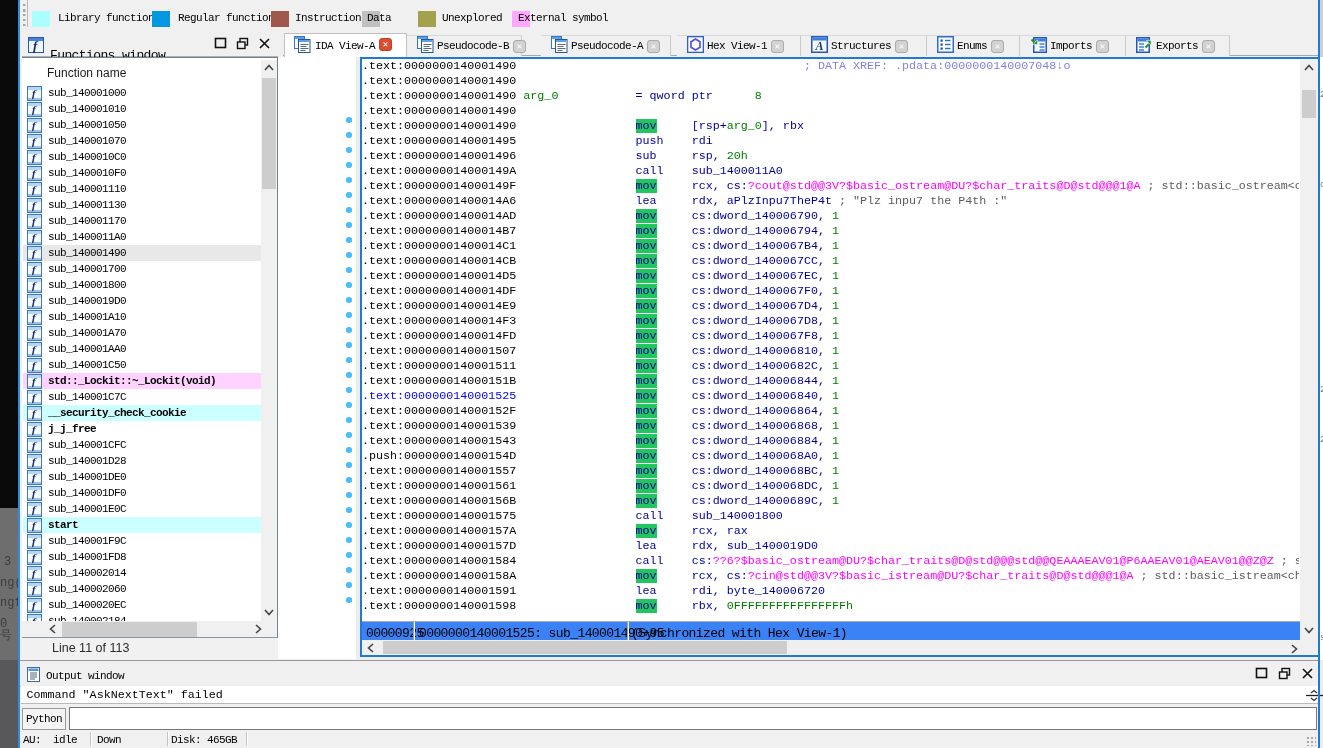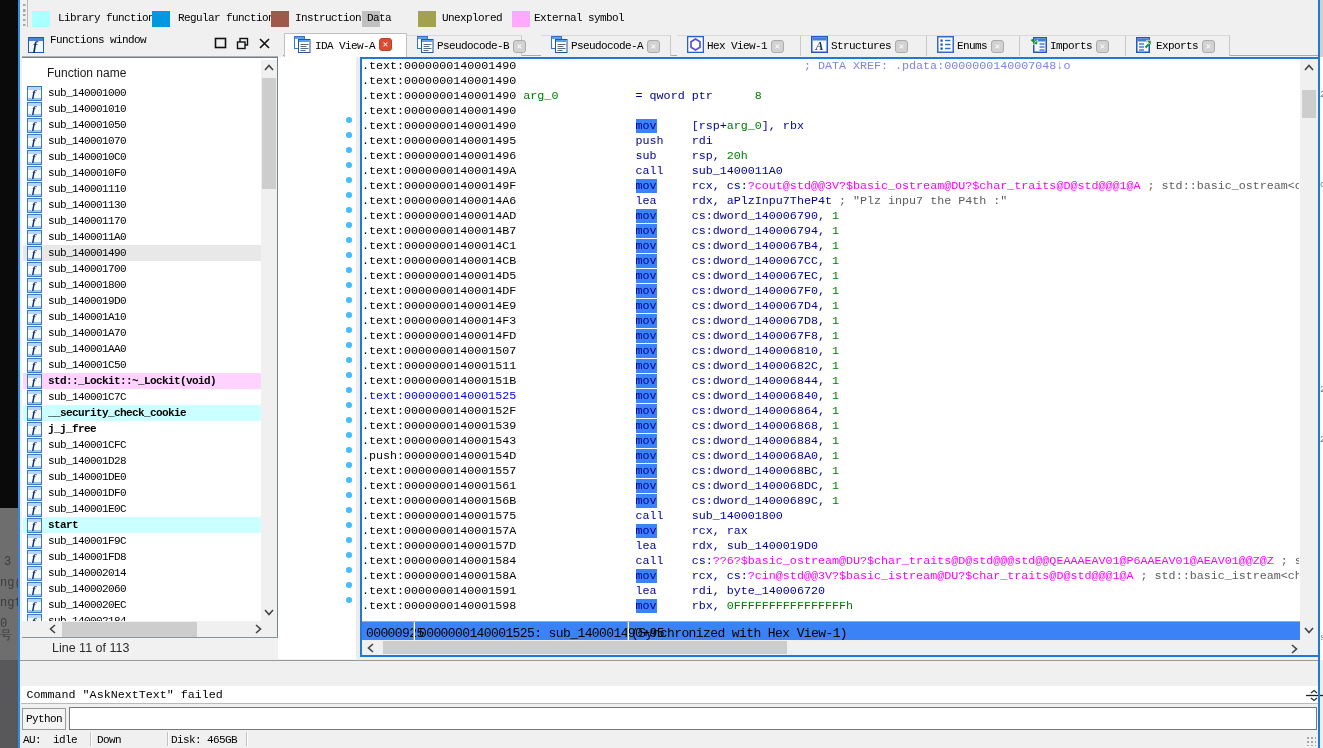--- a/index.html
+++ b/index.html
@@ -15,21 +15,21 @@
 .grip{position:absolute;left:3px;top:0px;width:6.5px;height:27px;background:#f0f0f0;
   border-right:1px solid #b9b9b9;
   background-image:repeating-linear-gradient(180deg,transparent 0 2.5px,#a8a8a8 2.5px 4.5px,transparent 4.5px 5px);
   background-size:2.5px 100%;background-position:1.5px 2px;background-repeat:no-repeat}
 .lsq{position:absolute;top:11px;width:18px;height:16px}
 .llb{position:absolute;top:12px;font-size:11px;letter-spacing:-0.6px;color:#000}
 
 #fpanel{position:absolute;left:18px;top:33px;width:260px;height:627px;background:#f0f0f0}
 #ftitle{position:absolute;left:4px;top:0;width:256px;height:24px;background:#f0f0f0;
   border-bottom:1px solid #b0b0b0}
-#ftitle .tt{position:absolute;left:28px;top:1px;font-size:11px;letter-spacing:-0.6px}
+#ftitle .tt{position:absolute;left:28px;top:15px;font-size:13px;letter-spacing:-0.6px}
 #flist{position:absolute;left:4px;top:24px;width:256px;height:580px;background:#fff;border-top:1.5px solid #75828c;border-right:1.5px solid #75828c;box-sizing:border-box}
 #fhead{position:absolute;left:1px;top:2px;width:236px;height:24px;background:#fff;
   font-family:"Liberation Sans",sans-serif;font-size:12px;color:#1a1a1a}
 #fhead span{position:absolute;left:24px;top:6px}
 .row{position:absolute;left:1px;height:16px;width:238px;background:#fff;white-space:nowrap}
 .row.sel{background:#e8e8e8}
 .row.pink{background:#ffd2ff}
 .row.cyan{background:#ccffff}
 .row.b .fn{font-weight:bold}
 .fn{position:absolute;left:25px;top:2px;font-size:11px;letter-spacing:-0.6px;color:#000}
@@ -67,21 +67,21 @@
   text-align:center;font-size:9px;font-weight:bold;line-height:13px;color:#fff}
 .xr{background:#dc4c32;border:1.5px solid #c04028}
 .xg{background:#d2d2d2;border:1.5px solid #ababab}
 
 #pane{position:absolute;left:360px;top:57px;width:960px;height:600px;
   border:2px solid #1e7ad2;background:#fff}
 #listing{position:absolute;left:0px;top:0px;width:937px;height:560px;overflow:hidden;background:#fff}
 #listing pre{font-family:"Liberation Mono",monospace;font-size:11.7px;line-height:15px;color:#010101}
 .ad{color:#010101}.ca{color:#0000ee}.k{color:#000098}.g{color:#007d00}
 .m{color:#ff00ff}.c{color:#5c5c5c}.x{color:#8080ea}
-.hl{color:#000098;background:#3b82f6}
+.hl{color:#000098;background:#22c55e}
 #pvsb{left:938px;top:0;width:18px;height:581px}
 #pstat{position:absolute;left:0px;top:562px;width:938px;height:19px;background:#3b82f6;
   border-top:1px solid #ababab;font-size:13px;letter-spacing:-0.6px;color:#000}
 #pstat .s1{position:absolute;left:4px;top:4px}
 #pstat .s2{position:absolute;left:57px;top:4px}
 #pstat .s3{position:absolute;left:269px;top:4px}
 #pstat .d1,#pstat .d2{position:absolute;top:0;width:1px;height:19px;background:#9f9f9f;
   box-shadow:1px 0 0 #fdfdfd}
 #pstat .d1{left:51px}#pstat .d2{left:265px}
 #phsb{left:0;top:581px;width:938px;height:15px}
@@ -124,21 +124,21 @@
     <span class="llb" style="left:40px">Library function</span>
   <div class="lsq" style="left:134px;background:#0099e1"></div>
     <span class="llb" style="left:160px">Regular function</span>
   <div class="lsq" style="left:253px;background:#a0584a"></div>
     <span class="llb" style="left:277px">Instruction</span>
   <div class="lsq" style="left:344px;background:#c0c0c0"></div>
     <span class="llb" style="left:349px">Data</span>
   <div class="lsq" style="left:400px;background:#a2a24e"></div>
     <span class="llb" style="left:424px">Unexplored</span>
   <div class="lsq" style="left:494px;background:#ffa8ff"></div>
-    <span class="llb" style="left:516px">External symbol</span>
+    <span class="llb" style="left:500px">External symbol</span>
 </div>
 
 <div id="fpanel">
   <div id="ftitle">
     <span class="fic2">
         <i>f</i>
       </span>
     <span class="tt">Functions window</span>
     <svg class="wbtn" style="right:51px" viewBox="0 0 13 13">
         <rect x="1.5" y="1.5" width="10" height="9" fill="none" stroke="#111" stroke-width="1.6"></rect>
@@ -592,20 +592,41 @@
   <div style="position:absolute;left:0;top:0;width:3px;height:57px;background:#d0d0d0"></div>
   <div style="position:absolute;left:0;top:660px;width:3px;height:88px;background:#ededed"></div>
   <div style="position:absolute;left:0;top:90px;font-size:9px;color:#777">2</div>
   <div style="position:absolute;left:0;top:180px;font-size:9px;color:#777">c</div>
   <div style="position:absolute;left:0;top:385px;font-size:9px;color:#777">2</div>
   <div style="position:absolute;left:0;top:435px;font-size:9px;color:#777">2</div>
   <div style="position:absolute;left:0;top:633px;font-size:9px;color:#777">s</div>
 </div>
 
 <div id="owin">
+  <div id="otitle">
+    <span style="position:absolute;left:8px;top:4px"><svg width="15" height="15" viewBox="0 0 15 15">
+          <rect x="1.5" y="0.5" width="12" height="14" fill="#ffffff" stroke="#456a8a"></rect>
+          <rect x="2.5" y="1.5" width="10" height="2.5" fill="#4a97e4"></rect>
+          <line x1="4" y1="6" x2="11" y2="6" stroke="#567" stroke-width="1"></line>
+          <line x1="4" y1="8" x2="11" y2="8" stroke="#567" stroke-width="1"></line>
+          <line x1="4" y1="10" x2="11" y2="10" stroke="#567" stroke-width="1"></line>
+          <line x1="4" y1="12" x2="9" y2="12" stroke="#567" stroke-width="1"></line>
+        </svg></span>
+    <span class="tt">Output window</span>
+    <svg class="wbtn" style="left:1237px" viewBox="0 0 13 13">
+        <rect x="1.5" y="1.5" width="10" height="9" fill="none" stroke="#111" stroke-width="1.6"></rect>
+      </svg>
+    <svg class="wbtn" style="left:1260px" viewBox="0 0 13 13">
+        <rect x="4" y="1.5" width="7.5" height="6.5" fill="none" stroke="#111" stroke-width="1.4"></rect>
+        <rect x="1.5" y="5" width="7.5" height="6.5" fill="#f0f0f0" stroke="#111" stroke-width="1.4"></rect>
+      </svg>
+    <svg class="wbtn" style="left:1283px" viewBox="0 0 13 13">
+        <path d="M2 2 L11 11 M11 2 L2 11" stroke="#111" stroke-width="1.6"></path>
+      </svg>
+  </div>
   <div id="omsg">
     <span class="t">Command "AskNextText" failed</span>
     <svg style="position:absolute;left:1283px;top:1px" width="20" height="17" viewBox="0 0 20 17">
       <path d="M7 6 L10 3.5 L13 6" fill="none" stroke="#333" stroke-width="1.3"></path>
       <line x1="2" y1="8.5" x2="19" y2="8.5" stroke="#222" stroke-width="1.3"></line>
       <path d="M7 11 L10 13.5 L13 11" fill="none" stroke="#333" stroke-width="1.3"></path>
     </svg>
   </div>
   <div id="pybtn">Python</div>
   <div id="pyin"></div>

